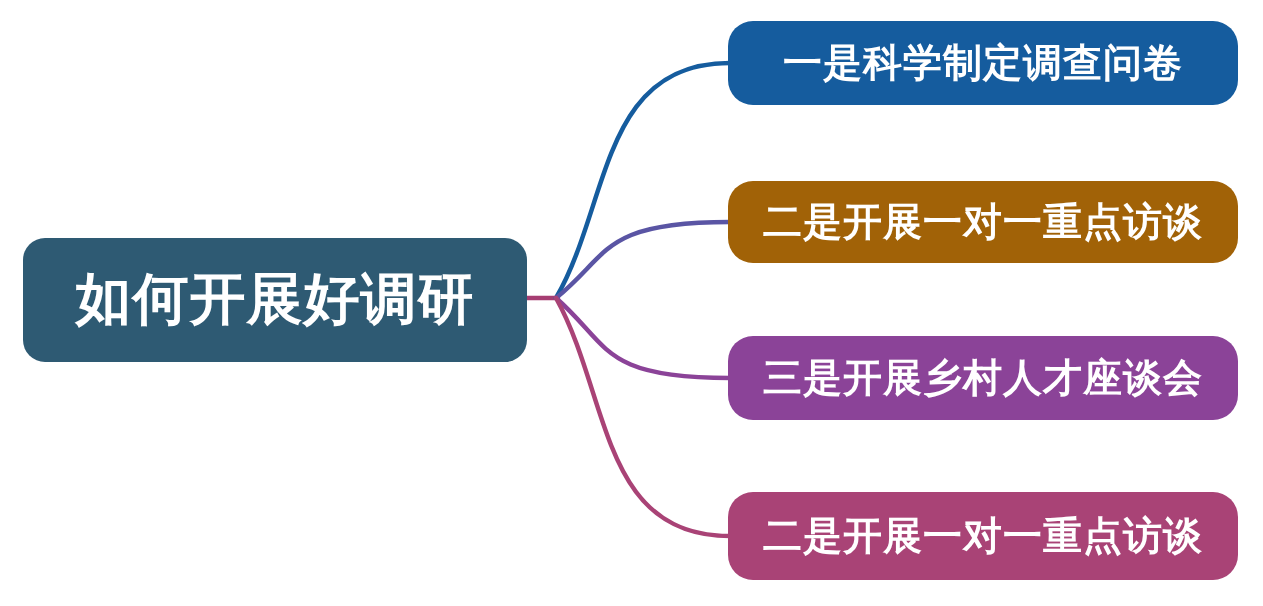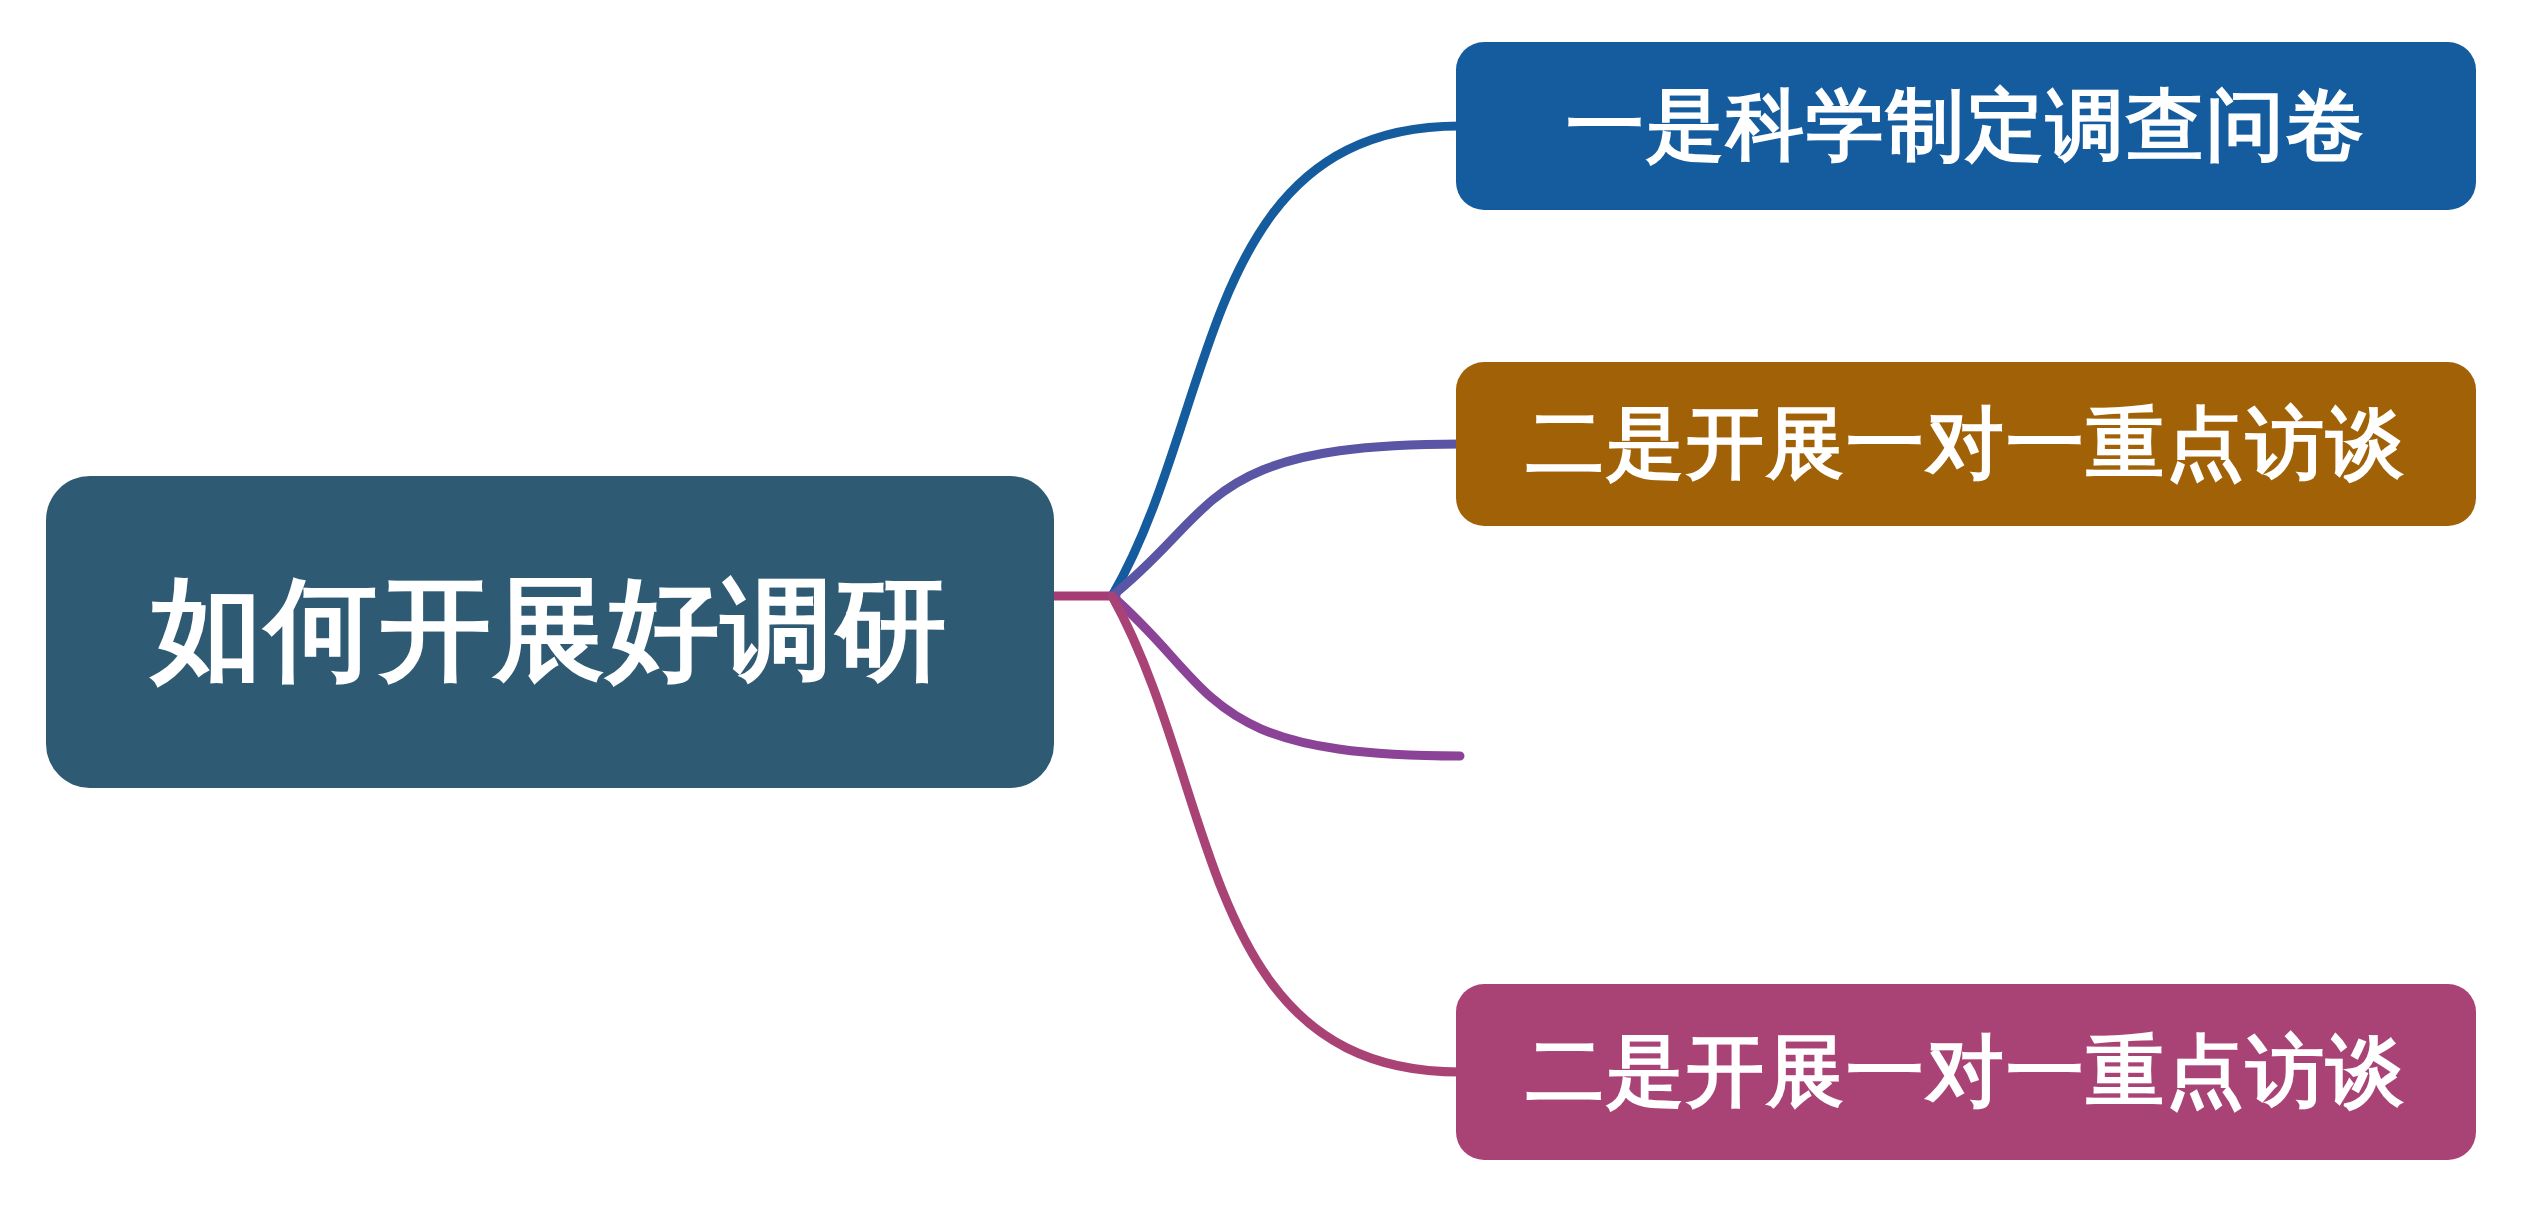--- a/index.html
+++ b/index.html
@@ -38,28 +38,28 @@
     color: #ffffff;
     font-weight: 900;
     text-align: center;
     white-space: nowrap;
     letter-spacing: 1px;
   }
   .node-root {
     left: 23px;
     top: 238px;
     width: 504px;
-    height: 156px;
+    height: 124px;
     border-radius: 22px;
     font-size: 56px;
   }
   .node-child {
     left: 728px;
     width: 510px;
-    border-radius: 14px;
+    border-radius: 25px;
     font-size: 39px;
   }
   .node-child-1 { top: 21px;  height: 84px; }
   .node-child-2 { top: 181px; height: 82px; }
   .node-child-3 { top: 336px; height: 84px; }
   .node-child-4 { top: 492px; height: 88px; }
 </style>
 </head>
 <body>
 
@@ -78,18 +78,21 @@
   </div>
 
   <div class="node node-child node-child-1" style="background-color: rgb(21, 92, 158);">
     <span>一是科学制定调查问卷</span>
   </div>
 
   <div class="node node-child node-child-2" style="background-color: #a16207;">
     <span>二是开展一对一重点访谈</span>
   </div>
 
+  <div class="node node-child node-child-3" style="background-color: rgb(139, 67, 152);">
+    <span>三是开展乡村人才座谈会</span>
+  </div>
 
   <div class="node node-child node-child-4" style="background-color: rgb(169, 67, 118);">
     <span>二是开展一对一重点访谈</span>
   </div>
 
 </div>
 
 </body></html>

